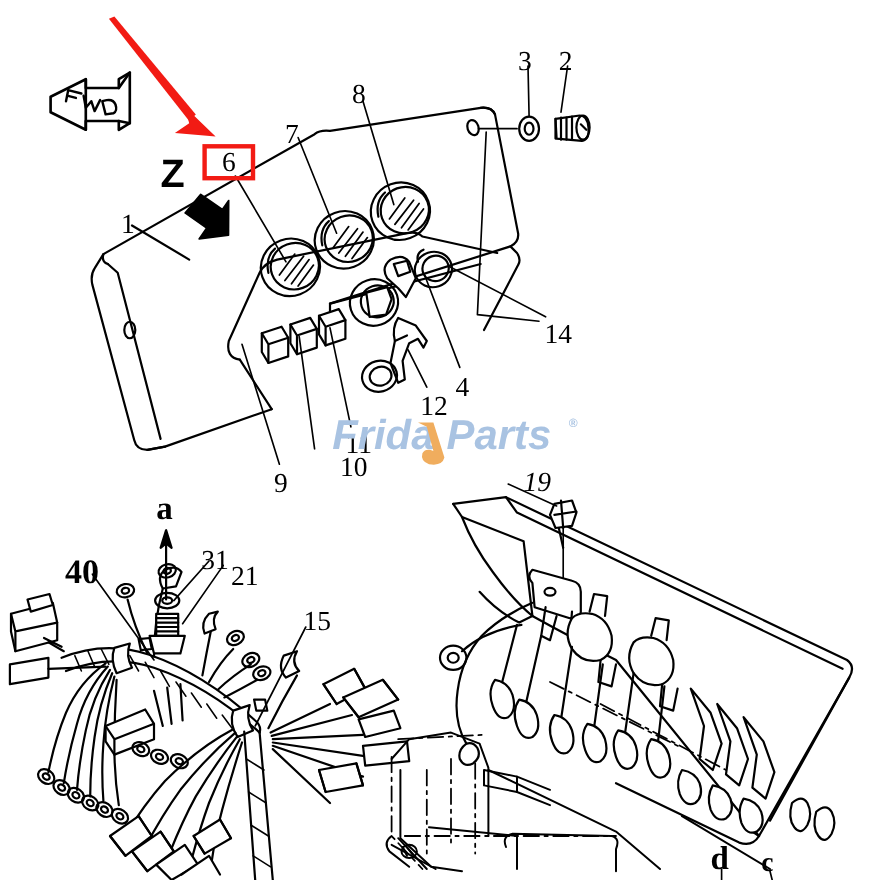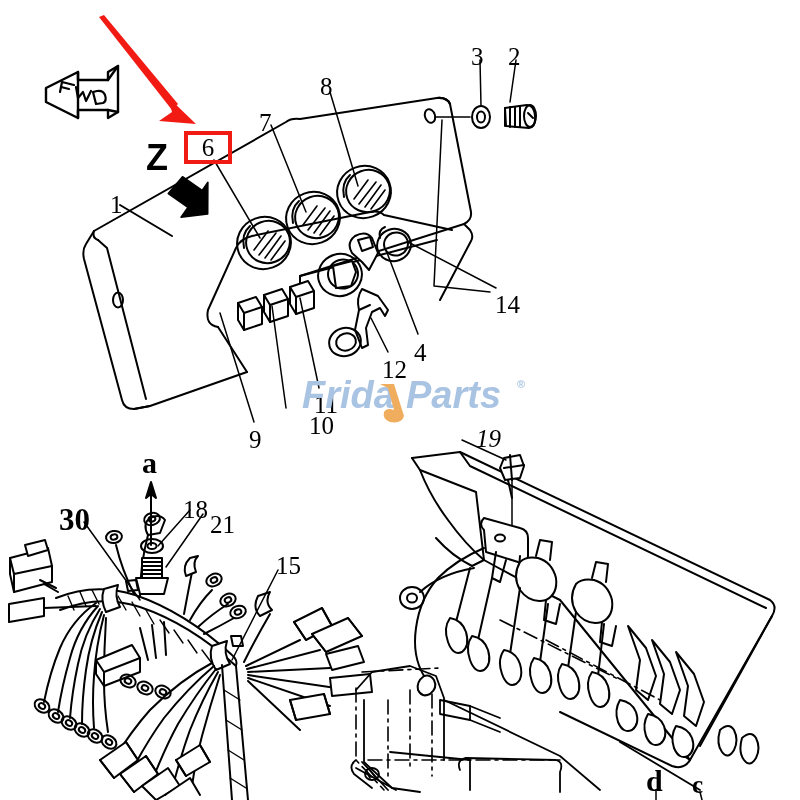--- a/index.html
+++ b/index.html
@@ -447,23 +447,23 @@
   <div class="num callout" style="left:259px;top:110px;">7</div>
   <div class="num callout" style="left:320px;top:74px;">8</div>
   <div class="num callout" style="left:249px;top:427px;">9</div>
   <div class="num callout" style="left:281px;top:413px;margin-left:28px;">10</div>
   <div class="num callout" style="left:314px;top:392px;">11</div>
   <div class="num callout" style="left:382px;top:357px;">12</div>
   <div class="num callout" style="left:414px;top:340px;">4</div>
   <div class="num callout" style="left:495px;top:292px;">14</div>
   <div class="num callout" style="left:276px;top:553px;">15</div>
   <div class="num callout" style="left:476px;top:426px;font-style:italic;">19</div>
-  <div class="num bignum" style="left:59px;top:504px;">30</div>
+  <div class="num bignum" style="left:59px;top:504px;">40</div>
   <div class="num callout" style="left:210px;top:512px;">21</div>
-  <div class="num callout" style="left:183px;top:497px;">18</div>
+  <div class="num callout" style="left:183px;top:497px;">31</div>
 
   <div class="num letter" style="left:142px;top:448px;">a</div>
   <div class="num letter" style="left:646px;top:766px;">d</div>
   <div class="num letter" style="left:692px;top:772px;font-size:25px;">c</div>
 
   <div class="redbox" style="left:184px;top:131px;width:48px;height:33px;">
     <span>6</span>
   </div>
 
   <div id="watermark">

